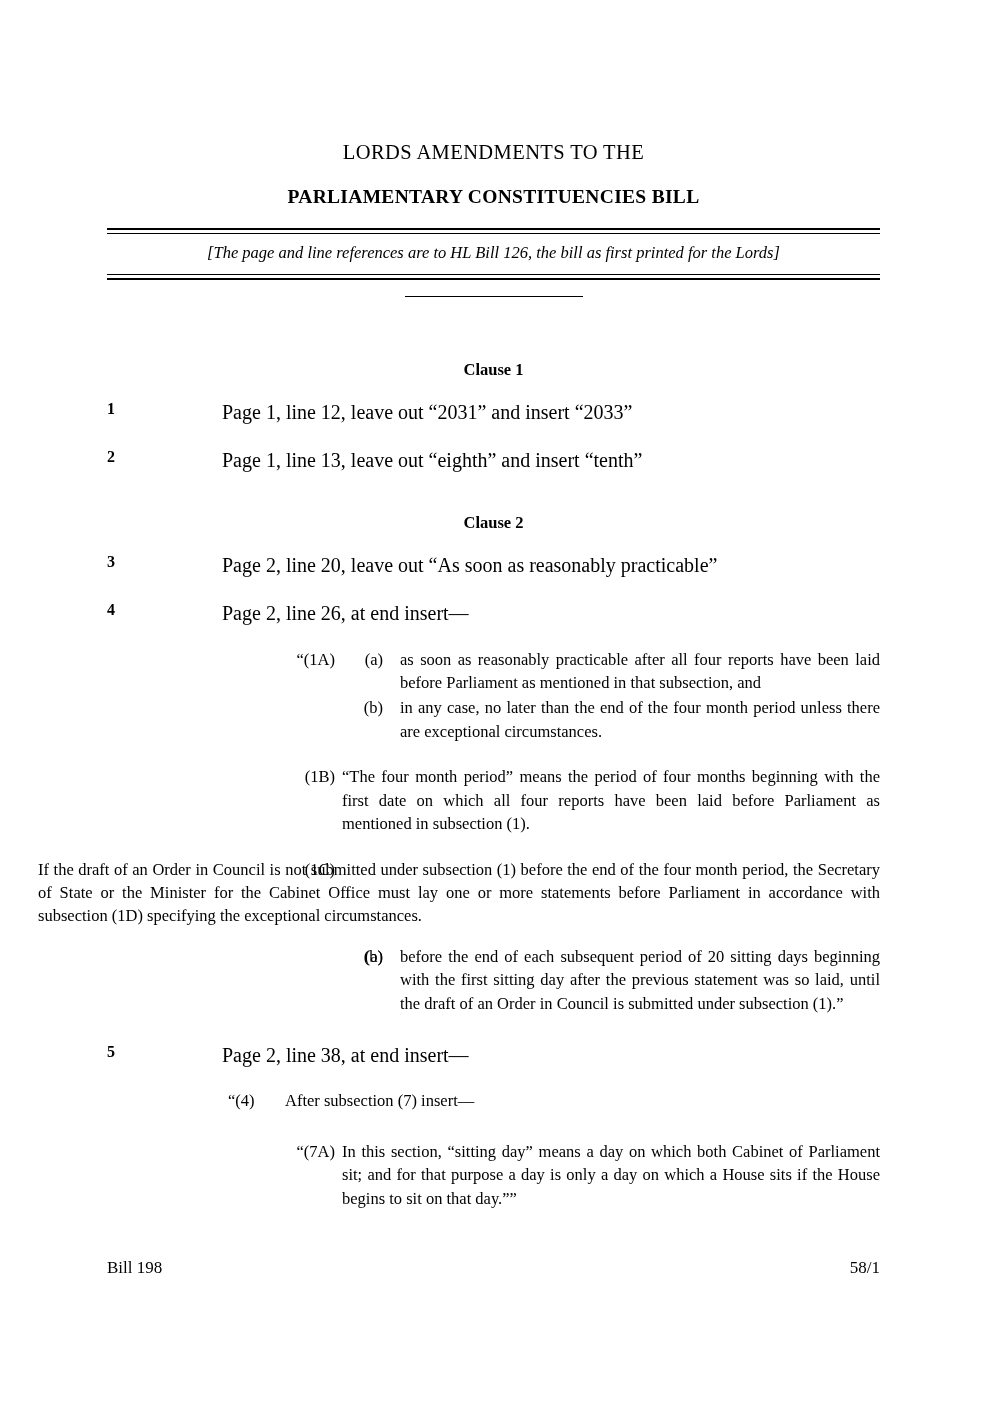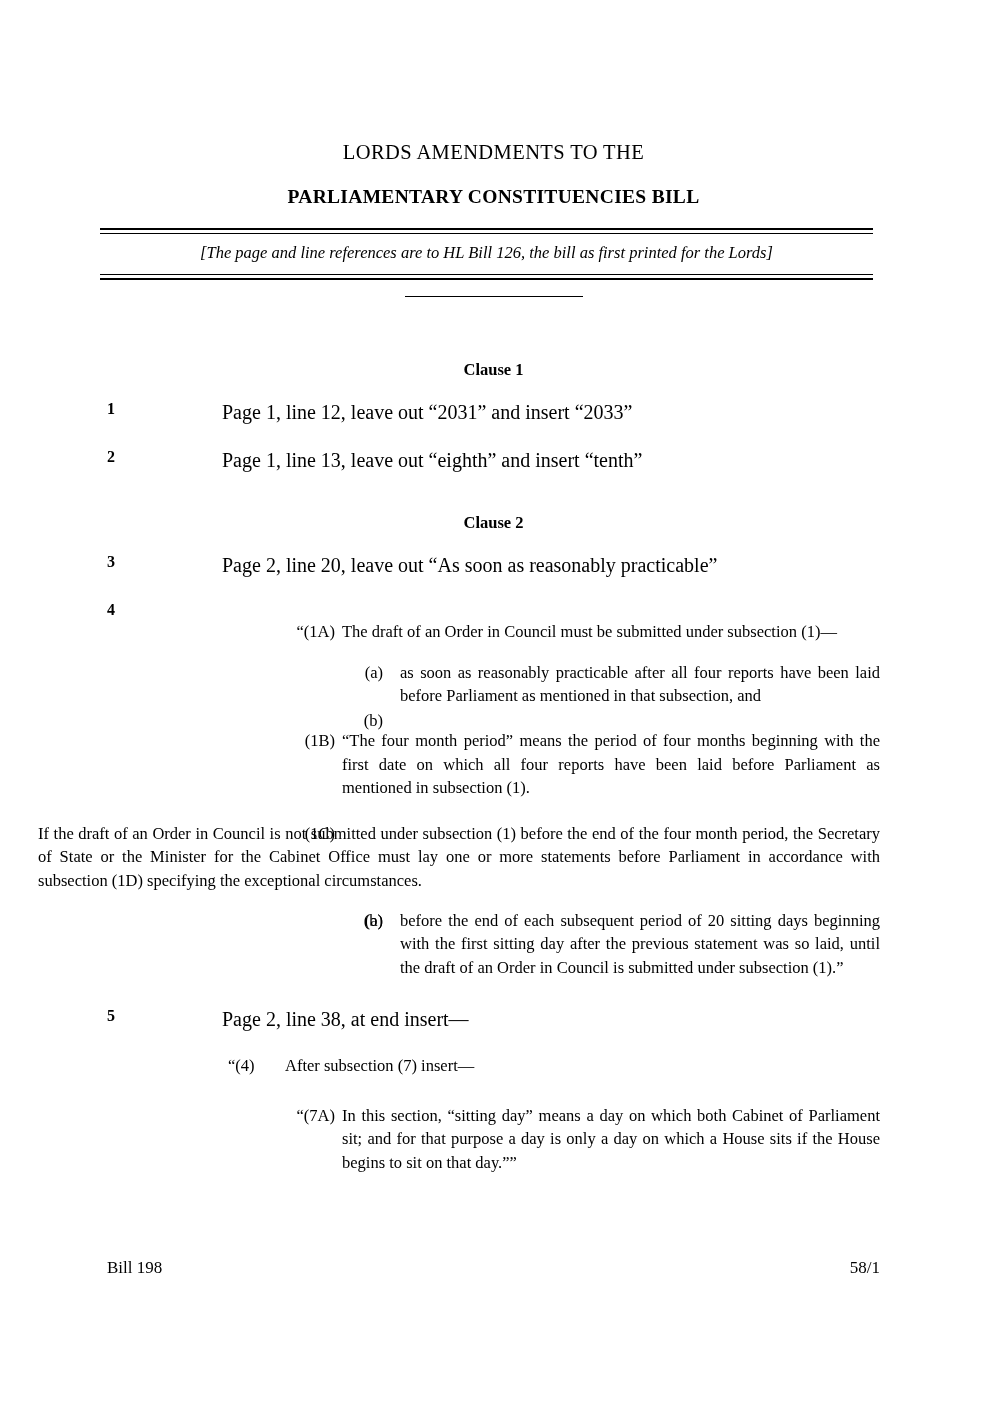--- a/index.html
+++ b/index.html
@@ -41,21 +41,21 @@
   .doc-title-2 {
     font-size: 19.5px;
     font-weight: bold;
     letter-spacing: 0.3px;
     line-height: 1.2;
   }
 
   
   .rule-zone {
     position: absolute;
-    left: 100px;
+    left: 107px;
     top: 228px;
     width: 773px;
   }
   .dbl-rule-top {
     border-top: 2.2px solid #000;
     border-bottom: 1.1px solid #000;
     height: 3px;
     box-sizing: content-box;
   }
   .dbl-rule-bottom {
@@ -255,36 +255,37 @@
 
     <div class="clause-heading spaced">Clause 2</div>
 
     <div class="amend">
       <span class="amend-num">3</span>
       <div class="amend-text">Page 2, line 20, leave out “As soon as reasonably practicable”</div>
     </div>
 
     <div class="amend">
       <span class="amend-num">4</span>
+      <div class="amend-text">Page 2, line 26, at end insert—</div>
     </div>
 
     <div class="ins-group">
 
       <div class="sub">
         <span class="sub-label">“(1A)</span>
-        <div class="sub-text">The draft of an Order in Council must be submitted under subsection (1)—</div>
       </div>
 
       <div class="para">
         <span class="para-label">(a)</span>
         <div class="para-text">as soon as reasonably practicable after all four reports have been laid before Parliament as mentioned in that subsection, and</div>
       </div>
 
       <div class="para">
         <span class="para-label">(b)</span>
+        <div class="para-text">in any case, no later than the end of the four month period unless there are exceptional circumstances.</div>
       </div>
 
       <div class="sub" style="margin-top:22px;">
         <span class="sub-label">(1B)</span>
         <div class="sub-text">“The four month period” means the period of four months beginning with the first date on which all four reports have been laid before Parliament as mentioned in subsection (1).</div>
       </div>
 
       <div class="sub" style="margin-top:22px;padding-left:38px;">
         <span class="sub-label">(1C)</span>
         <div class="sub-text">If the draft of an Order in Council is not submitted under subsection (1) before the end of the four month period, the Secretary of State or the Minister for the Cabinet Office must lay one or more statements before Parliament in accordance with subsection (1D) specifying the exceptional circumstances.</div>

